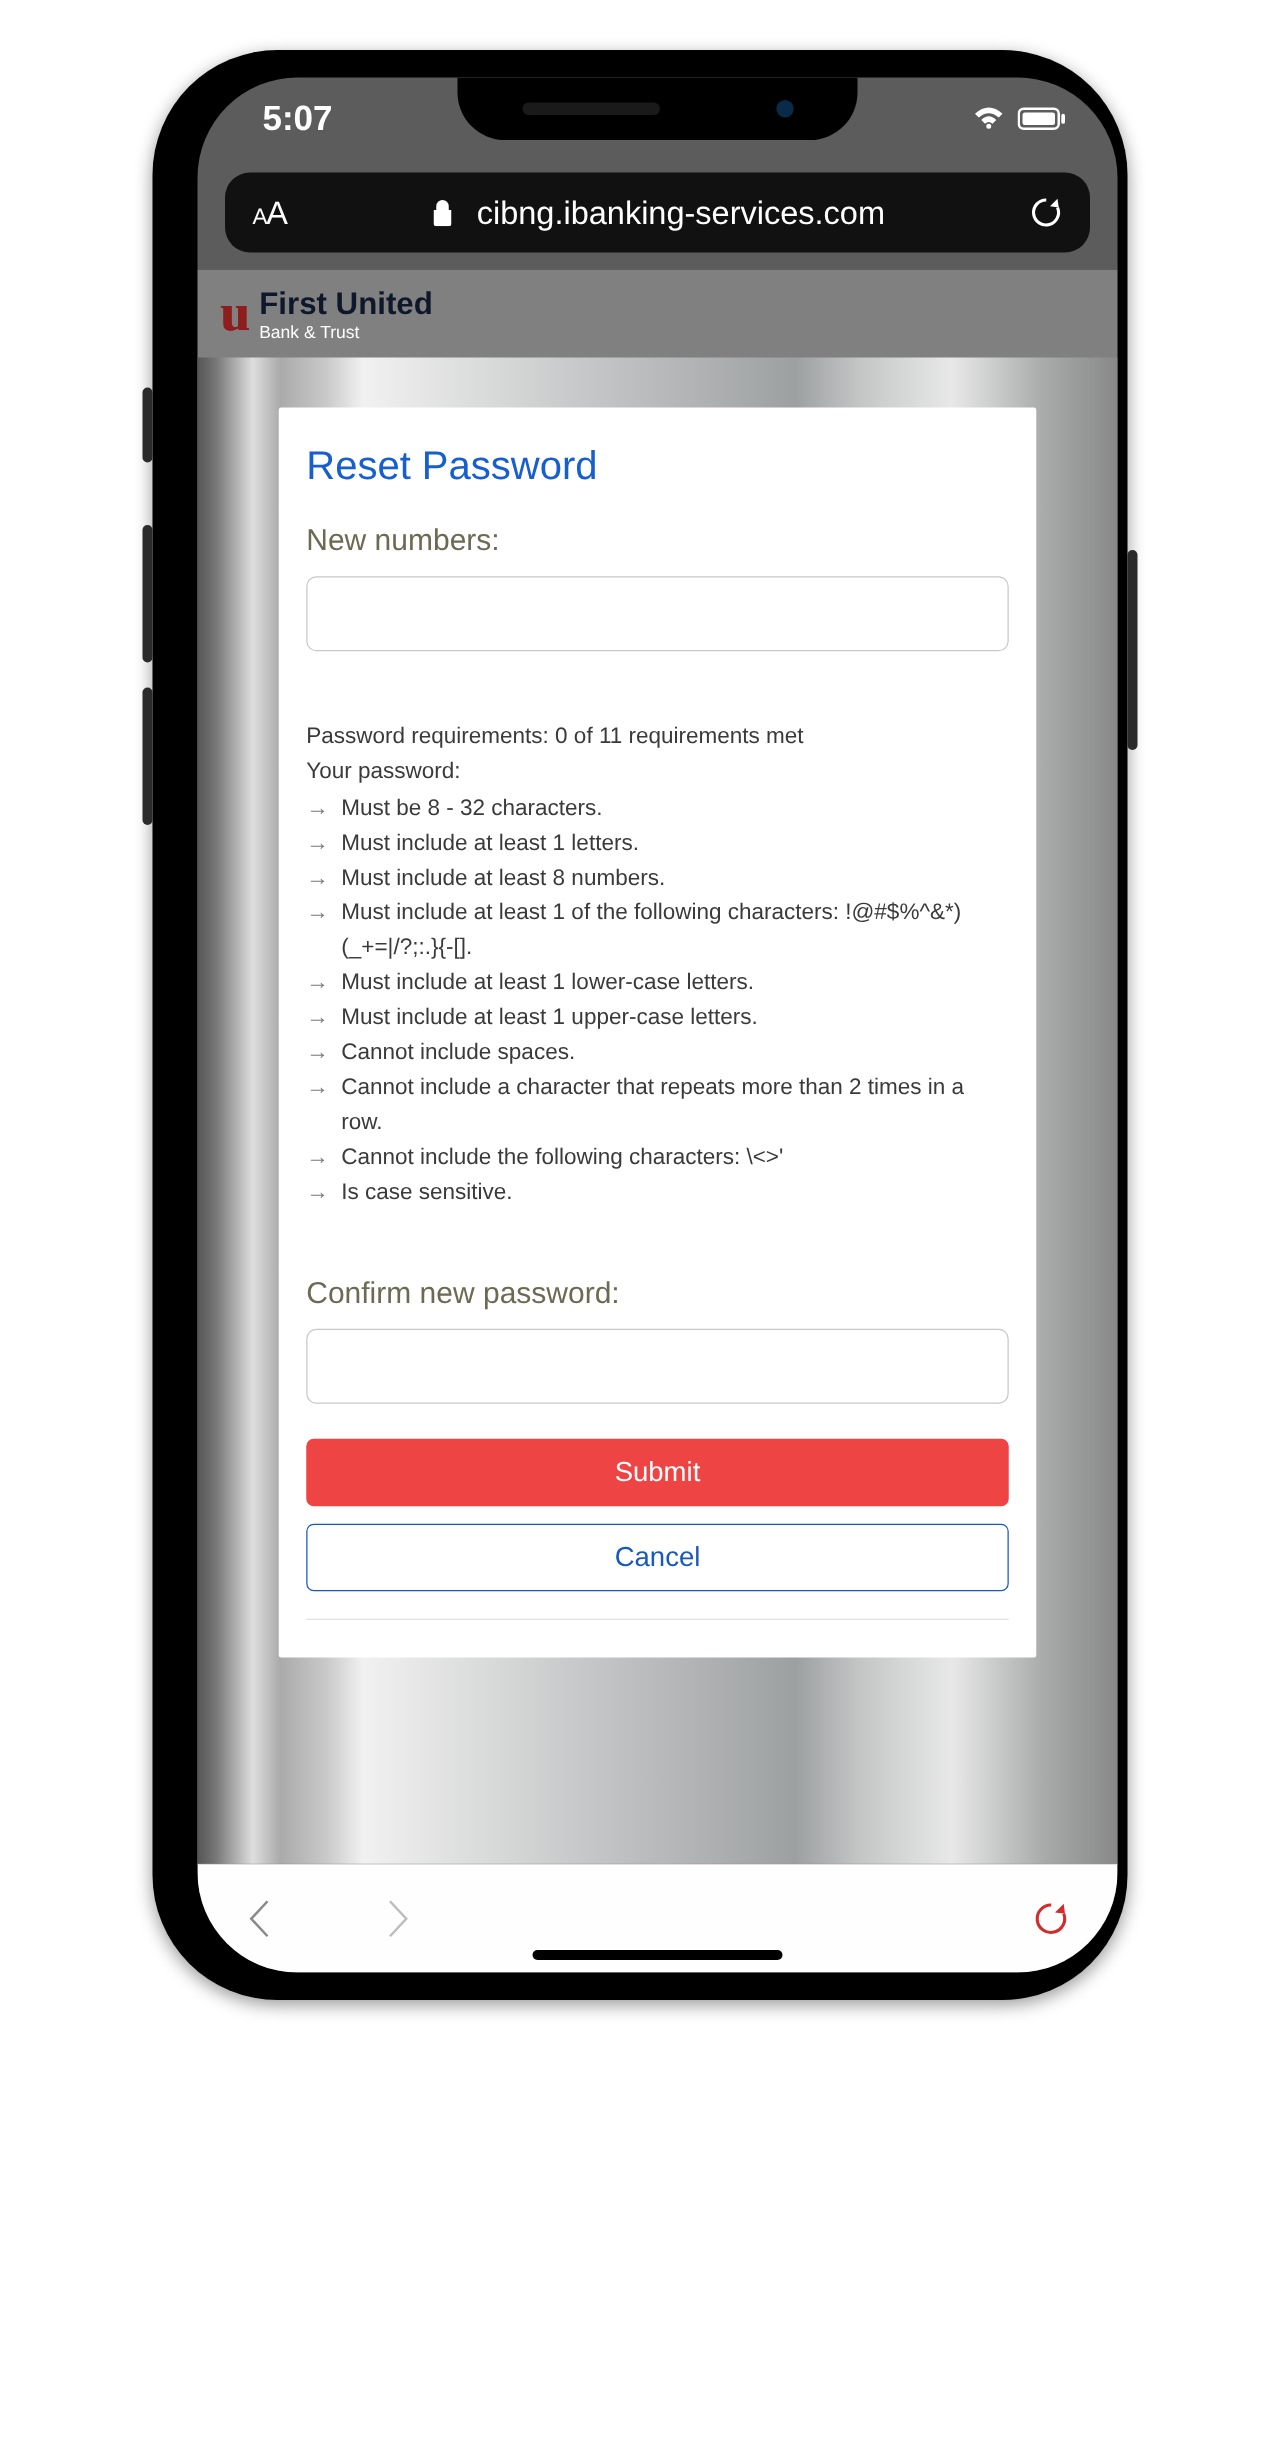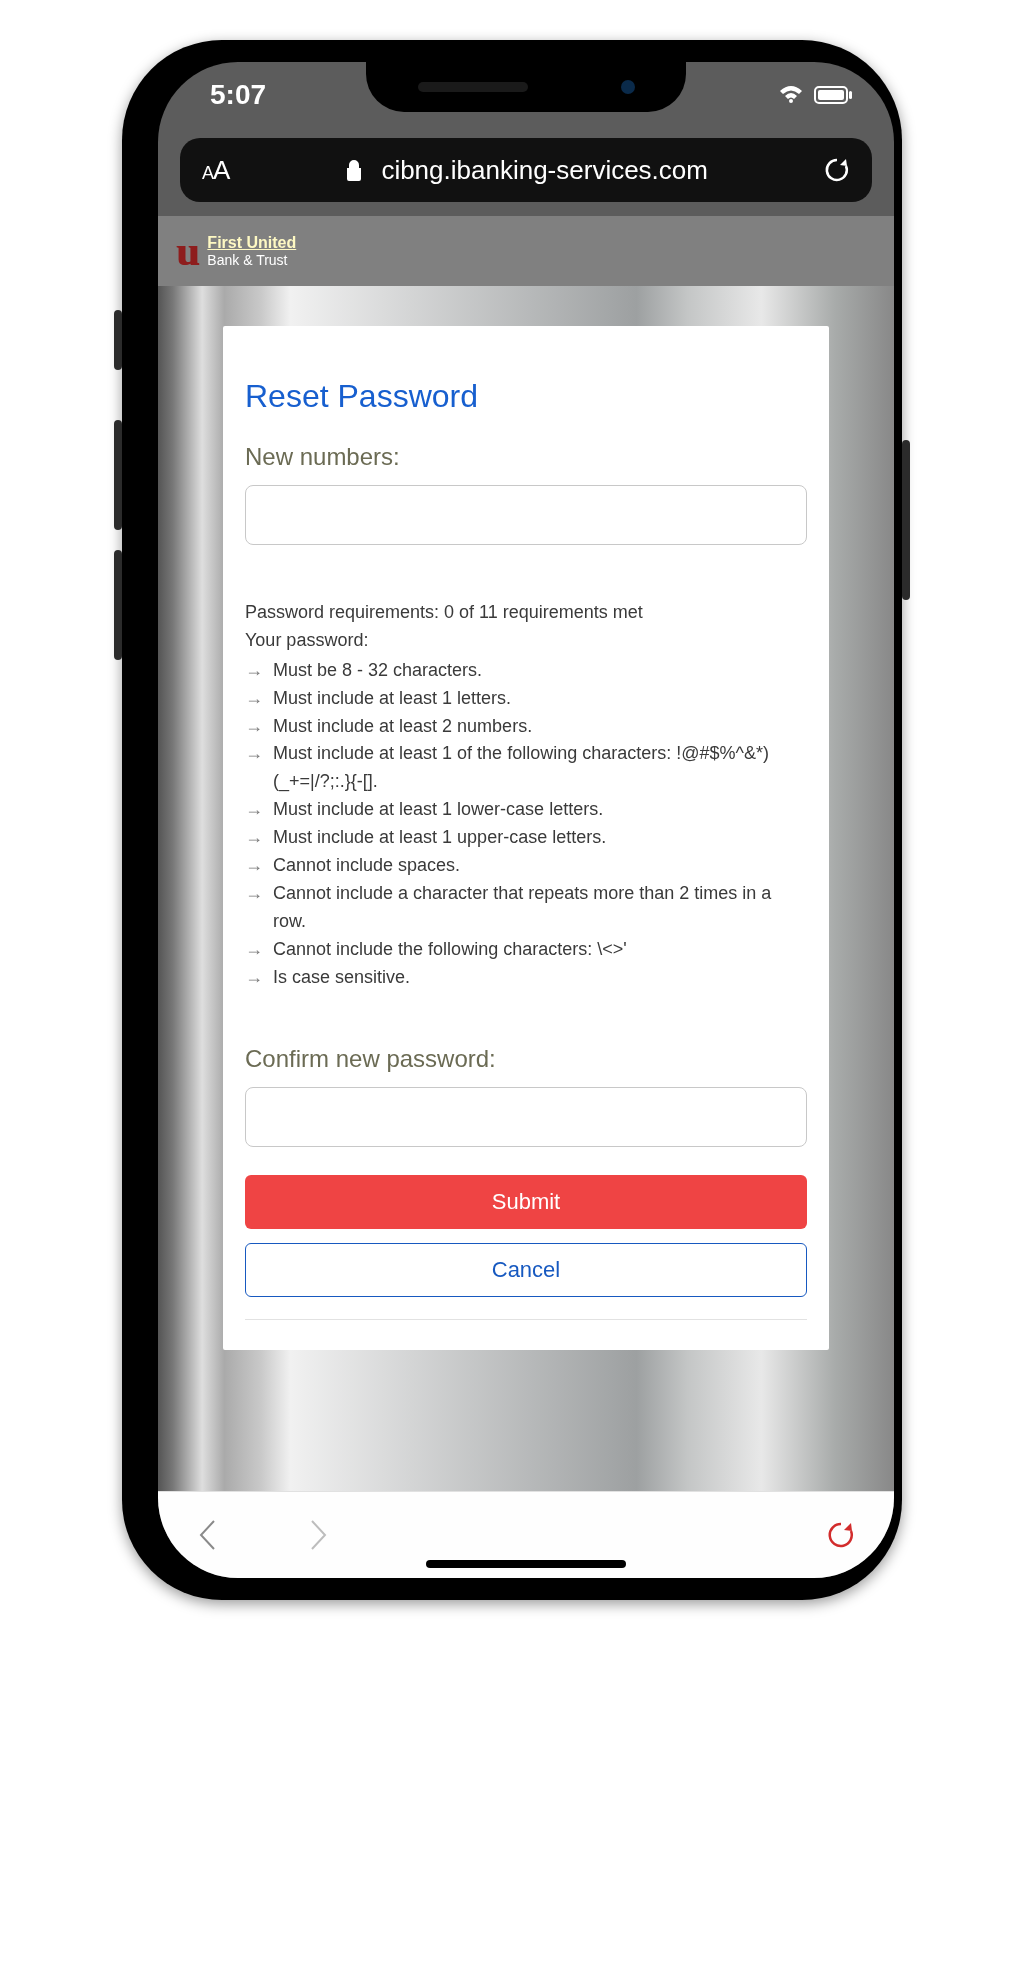--- a/index.html
+++ b/index.html
@@ -125,46 +125,45 @@
   .logo-u {
     color: #8e1d1d;
     font-family: Georgia, serif;
     font-weight: 900;
     font-size: 42px;
     line-height: 1;
     letter-spacing:-4px;
     text-shadow: 1px 0 0 #8e1d1d;
   }
   .bank-name-line1 {
-    color: #fef9c3;
+    color: #0f172a;
     font-weight: 700;
-    font-size: 16px;
+    font-size: 25px;
     line-height: 1;
-    text-decoration: underline;
   }
   .bank-name-line2 {
     color: #ffffff;
     font-size: 14px;
     line-height: 1;
     margin-top: 2px;
   }
   .bg-band {
     flex: 1;
     background: linear-gradient(90deg,#555 0%, #777 2%, #dedede 6%, #aaa 9%, #c9c9c9 14%, #f1f1f1 18%, #9da0a1 65%, #c4c6c6 72%, #e8e8e8 82%, #a8abaa 92%, #888 100%);
     background-color:#8d9291;
     display: flex;
     flex-direction: column;
     align-items: center;
     padding-top: 40px;
     position: relative;
   }
   .card {
     width: 606px;
     background: #fff;
-    padding: 52px 22px 22px 22px;
+    padding: 28px 22px 22px 22px;
     box-sizing: border-box;
     border-radius: 2px;
   }
   .card h1 {
     color: #175fcf;
     font-size: 32px;
     font-weight: 400;
     margin: 0 0 28px 0;
   }
   .field-label {
@@ -313,21 +312,21 @@
                 <li>
                   <span class="arrow">→</span>
                   <span>Must be 8 - 32 characters.</span>
                 </li>
                 <li>
                   <span class="arrow">→</span>
                   <span>Must include at least 1 letters.</span>
                 </li>
                 <li>
                   <span class="arrow">→</span>
-                  <span>Must include at least 2 numbers.</span>
+                  <span>Must include at least 8 numbers.</span>
                 </li>
                 <li>
                   <span class="arrow">→</span>
                   <span>Must include at least 1 of the following characters: !@#$%^&amp;*)(_+=|/?;:.}{-[].</span>
                 </li>
                 <li>
                   <span class="arrow">→</span>
                   <span>Must include at least 1 lower-case letters.</span>
                 </li>
                 <li>

